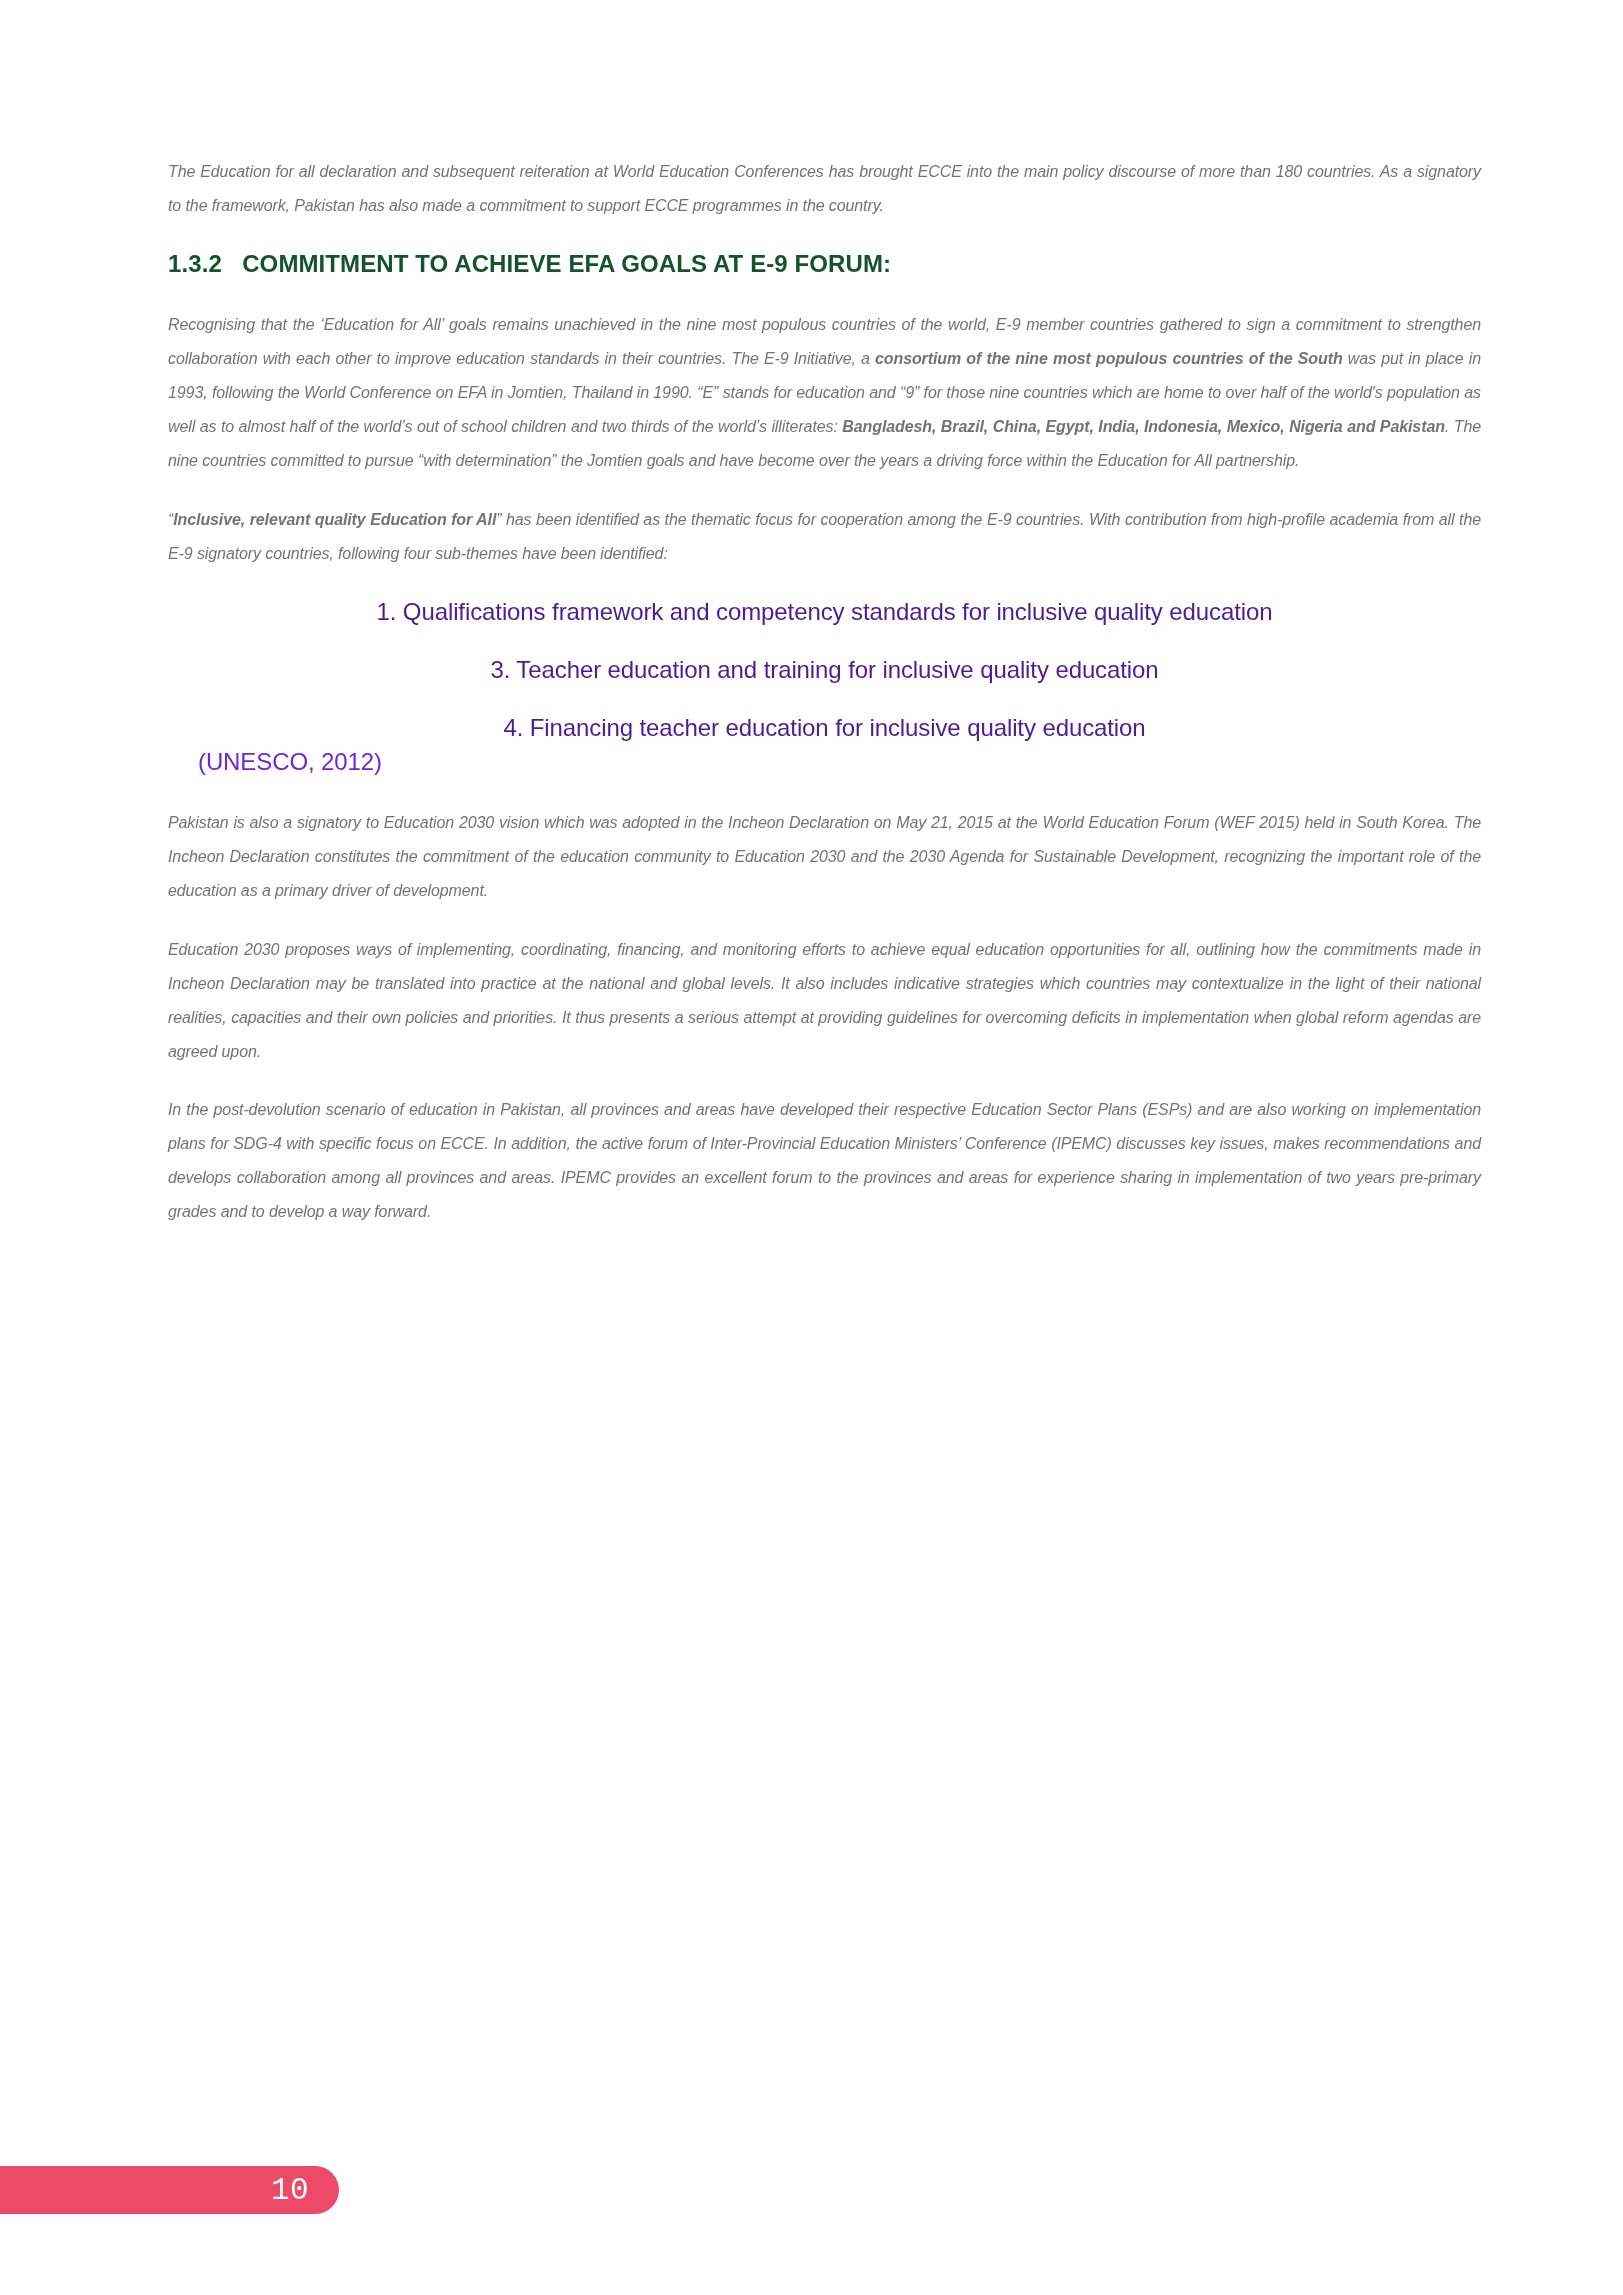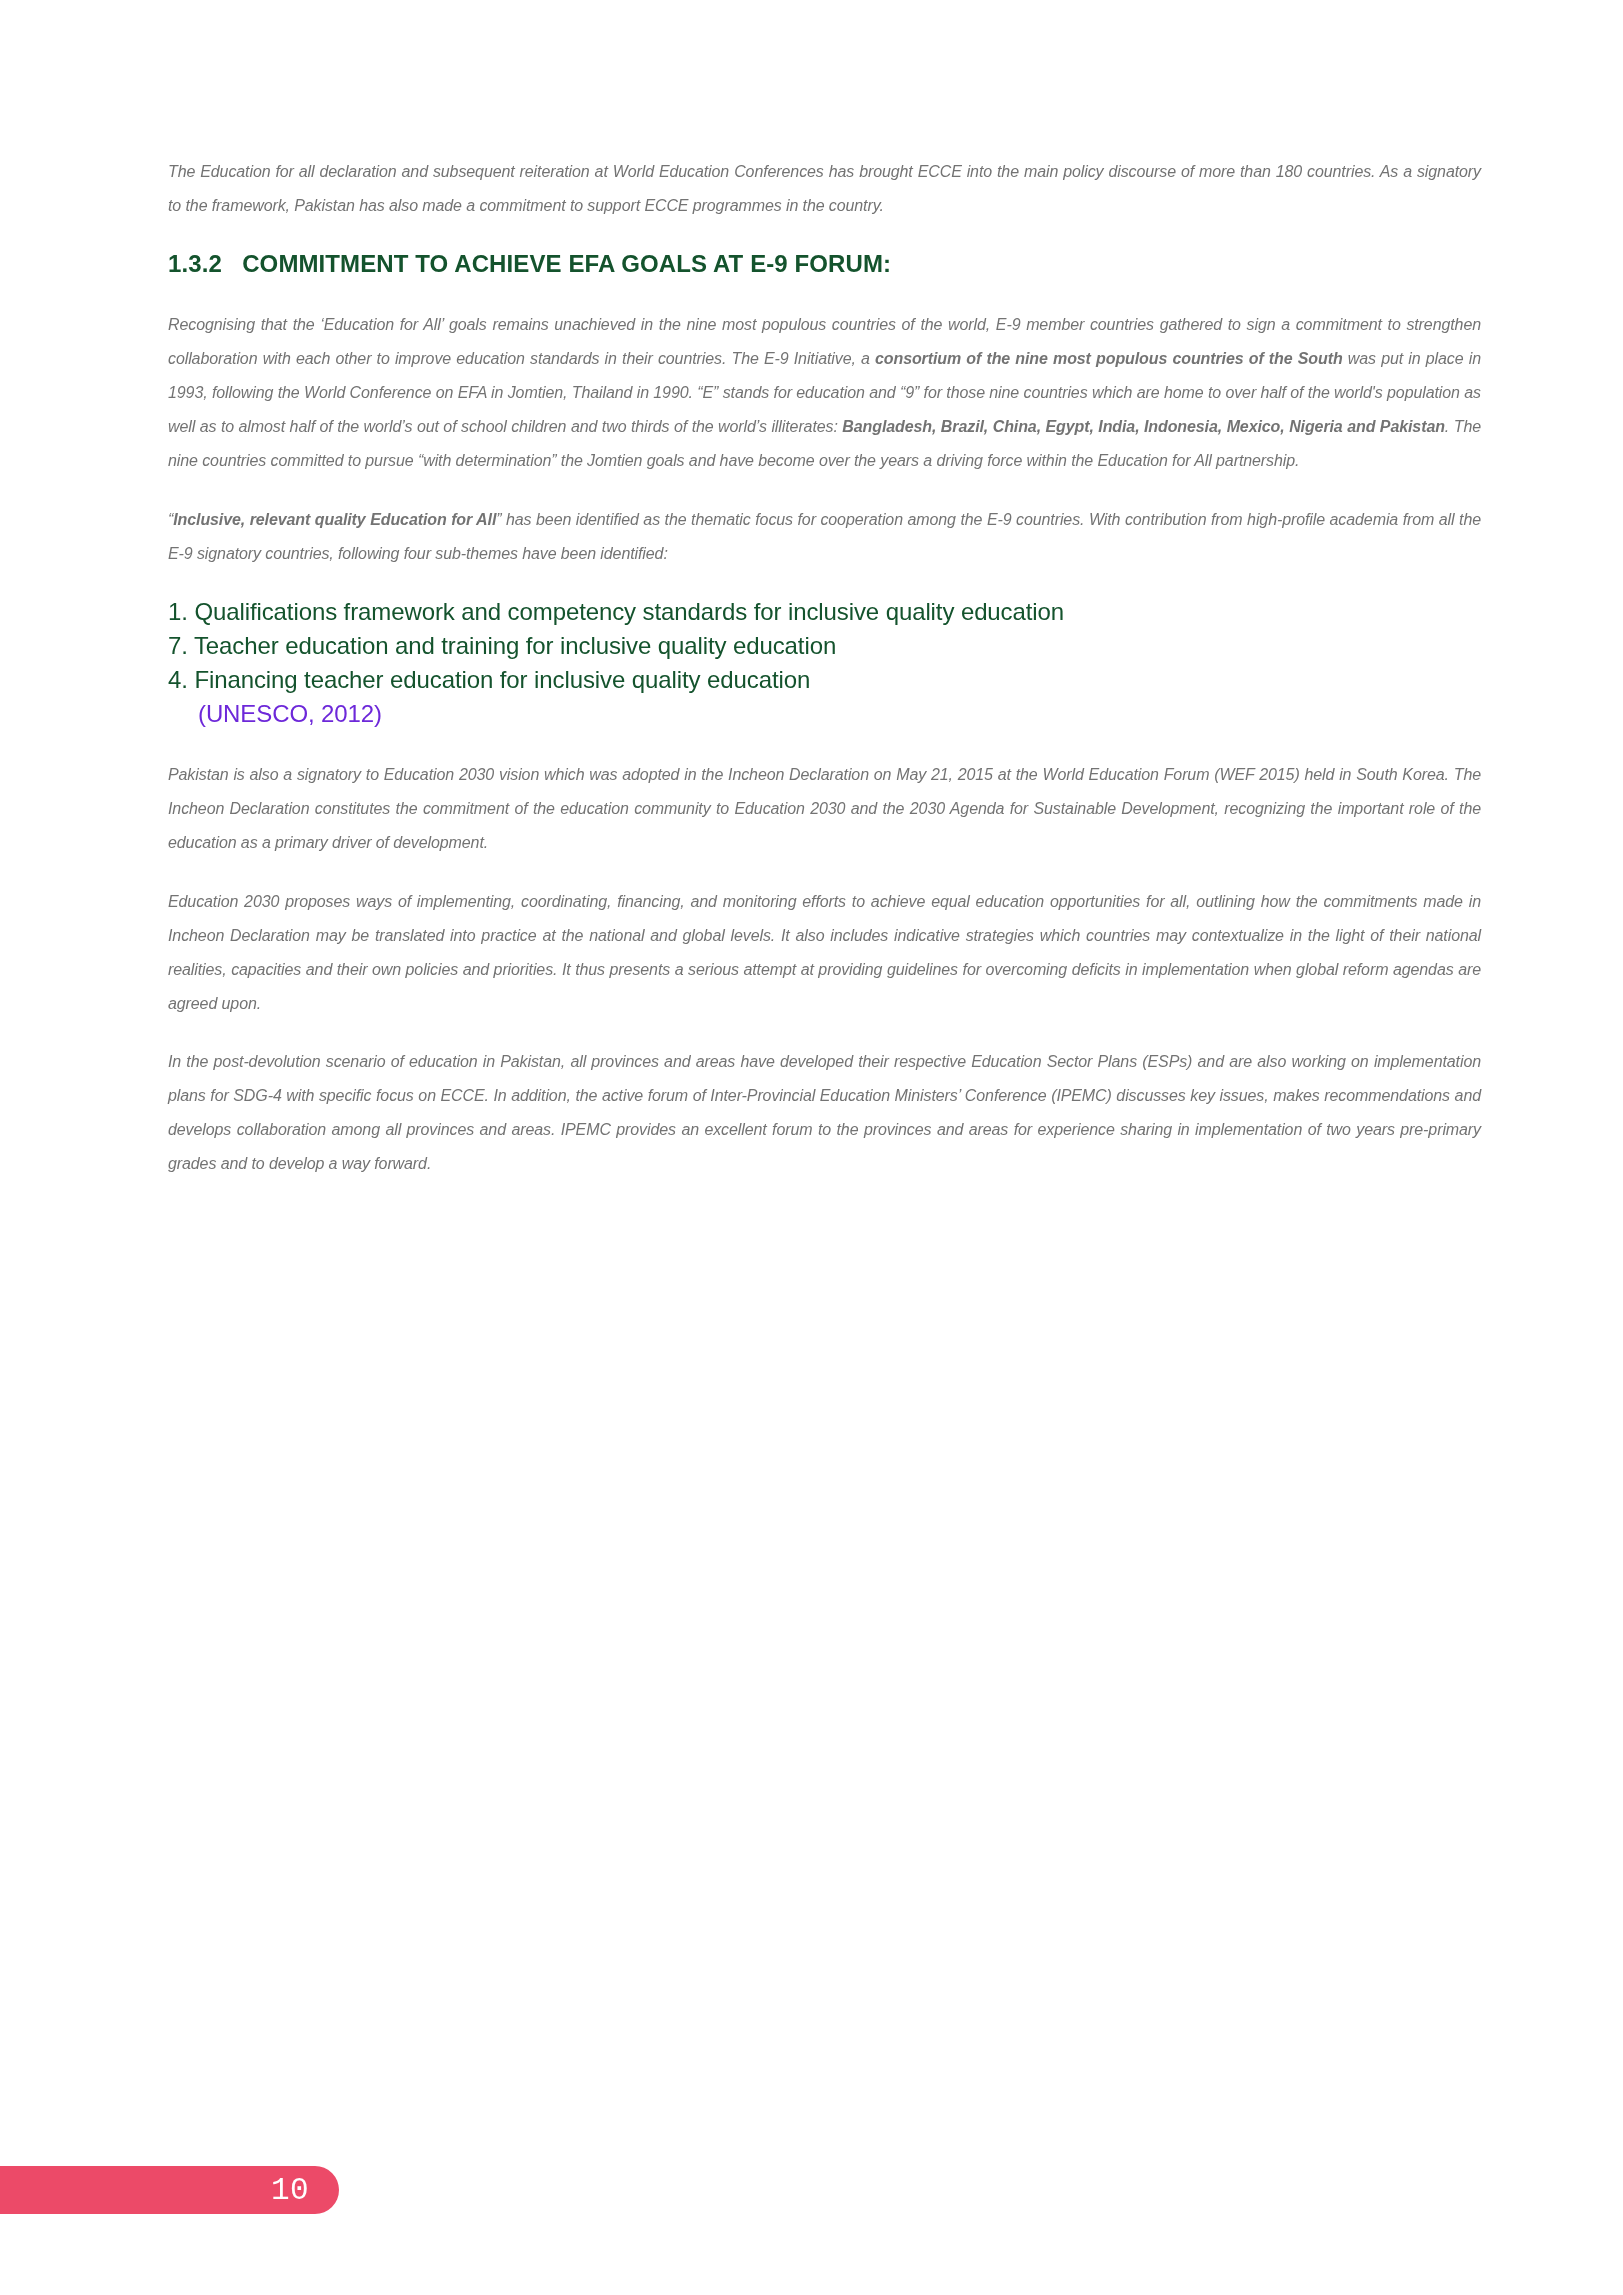--- a/index.html
+++ b/index.html
@@ -65,23 +65,24 @@
 
   
   .numlist {
     margin: 0 0 0 0;
     padding: 0;
     list-style: none;
   }
   .numlist li {
     font-size: 24px;
     line-height: 34px;
-    text-align: left;
-    color: #14532d;
+    text-align: center;
+    color: #4c1d95;
     letter-spacing: -0.1px;
+    margin-top: 24px;
   }
   .source-note {
     font-size: 24px;
     line-height: 34px;
     padding-left: 30px;
     color: #6d28d9;
     letter-spacing: -0.1px;
   }
   .list-block {
     margin: 0 0 27px 0;
@@ -124,21 +125,21 @@
       <h2 class="heading">1.3.2   COMMITMENT TO ACHIEVE EFA GOALS AT E-9 FORUM:</h2>
     </div>
 
     <p class="para"><span>Recognising that the ‘Education for All’ goals remains unachieved in the nine most populous countries of the world, E-9 member countries gathered to sign a commitment to strengthen collaboration with each other to improve education standards in their countries. The E-9 Initiative, a </span><b>consortium of the nine most populous countries of the South</b><span> was put in place in 1993, following the World Conference on EFA in Jomtien, Thailand in 1990. “E” stands for education and “9” for those nine countries which are home to over half of the world's population as well as to almost half of the world’s out of school children and two thirds of the world’s illiterates: </span><b>Bangladesh, Brazil, China, Egypt, India, Indonesia, Mexico, Nigeria and Pakistan</b><span>. The nine countries committed to pursue “with determination” the Jomtien goals and have become over the years a driving force within the Education for All partnership.</span></p>
 
     <p class="para"><span>“</span><b>Inclusive, relevant quality Education for All</b><span>” has been identified as the thematic focus for cooperation among the E-9 countries. With contribution from high-profile academia from all the E-9 signatory countries, following four sub-themes have been identified:</span></p>
 
     <div class="list-block">
       <ul class="numlist">
         <li>1. Qualifications framework and competency standards for inclusive quality education</li>
-        <li>7. Teacher education and training for inclusive quality education</li>
+        <li>3. Teacher education and training for inclusive quality education</li>
         <li>4. Financing teacher education for inclusive quality education</li>
       </ul>
       <div class="source-note">(UNESCO, 2012)</div>
     </div>
 
 
     <p class="para">Pakistan is also a signatory to Education 2030 vision which was adopted in the Incheon Declaration on May 21, 2015 at the World Education Forum (WEF 2015) held in South Korea. The Incheon Declaration constitutes the commitment of the education community to Education 2030 and the 2030 Agenda for Sustainable Development, recognizing the important role of the education as a primary driver of development.</p>
 
     <p class="para">Education 2030 proposes ways of implementing, coordinating, financing, and monitoring efforts to achieve equal education opportunities for all, outlining how the commitments made in Incheon Declaration may be translated into practice at the national and global levels. It also includes indicative strategies which countries may contextualize in the light of their national realities, capacities and their own policies and priorities. It thus presents a serious attempt at providing guidelines for overcoming deficits in implementation when global reform agendas are agreed upon.</p>
 

